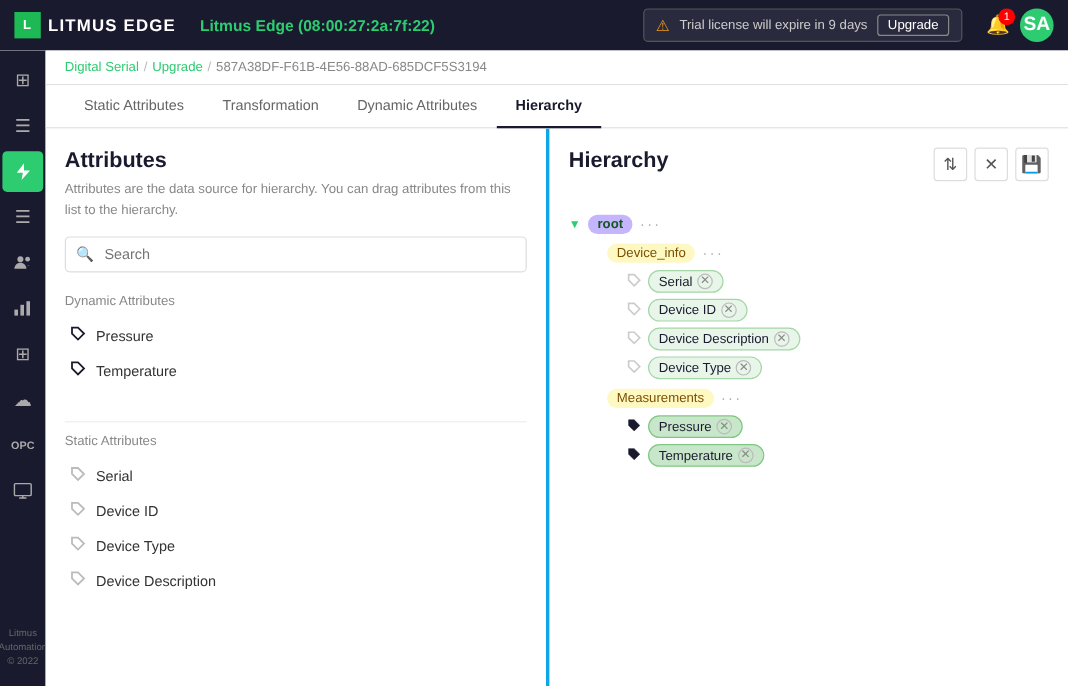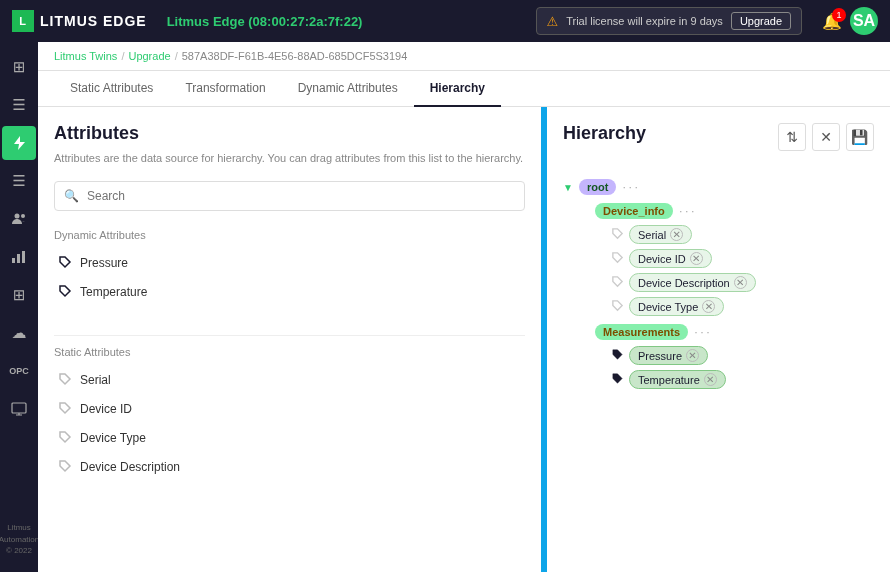--- a/index.html
+++ b/index.html
@@ -183,23 +183,23 @@
 
     
     .panels {
       display: flex;
       flex: 1;
       overflow: hidden;
     }
 
     
     .left-panel {
-      width: 509px;
+      width: 420px;
       background: white;
-      border-right: 6px solid #0ea5e9;
+      border-right: 3px solid #0ea5e9;
       display: flex;
       flex-direction: column;
       overflow-y: auto;
       padding: 16px;
     }
     .panel-title {
       font-size: 18px;
       font-weight: 600;
       color: #1a1a2e;
       margin-bottom: 6px;
@@ -299,26 +299,26 @@
     .tree-toggle { color: #2ecc71; font-size: 10px; cursor: pointer; }
     .node-label-green {
       background: #c4b5fd;
       color: #155724;
       padding: 2px 8px;
       border-radius: 10px;
       font-size: 11px;
       font-weight: 600;
     }
     .node-label-orange {
-      background: #86efac;
+      background: #fef9c3;
       color: #7d4e00;
       padding: 2px 8px;
       border-radius: 10px;
       font-size: 11px;
-      font-weight: 700;
+      font-weight: 400;
     }
     .node-dots { color: #aaa; font-size: 12px; cursor: pointer; letter-spacing: 2px; }
 
     .tree-children { margin-left: 32px; }
     .tree-group { margin-bottom: 8px; }
     .tree-group-header {
       display: flex;
       align-items: center;
       gap: 6px;
       margin-bottom: 6px;
@@ -436,21 +436,21 @@
     <div class="sidebar-bottom">
       <div>Litmus</div>
       <div>Automation</div>
       <div>© 2022</div>
     </div>
   </div>
 
   <div class="content-area">
 
     <div class="breadcrumb">
-      <a href="#">Litmus Twins</a>
+      <a href="#">Digital Serial</a>
       <span class="sep">/</span>
       <a href="#">Upgrade</a>
       <span class="sep">/</span>
       <span>587A38DF-F61B-4E56-88AD-685DCF5S3194</span>
     </div>
 
     <div class="tabs">
       <div class="tab">Static Attributes</div>
       <div class="tab">Transformation</div>
       <div class="tab">Dynamic Attributes</div>

